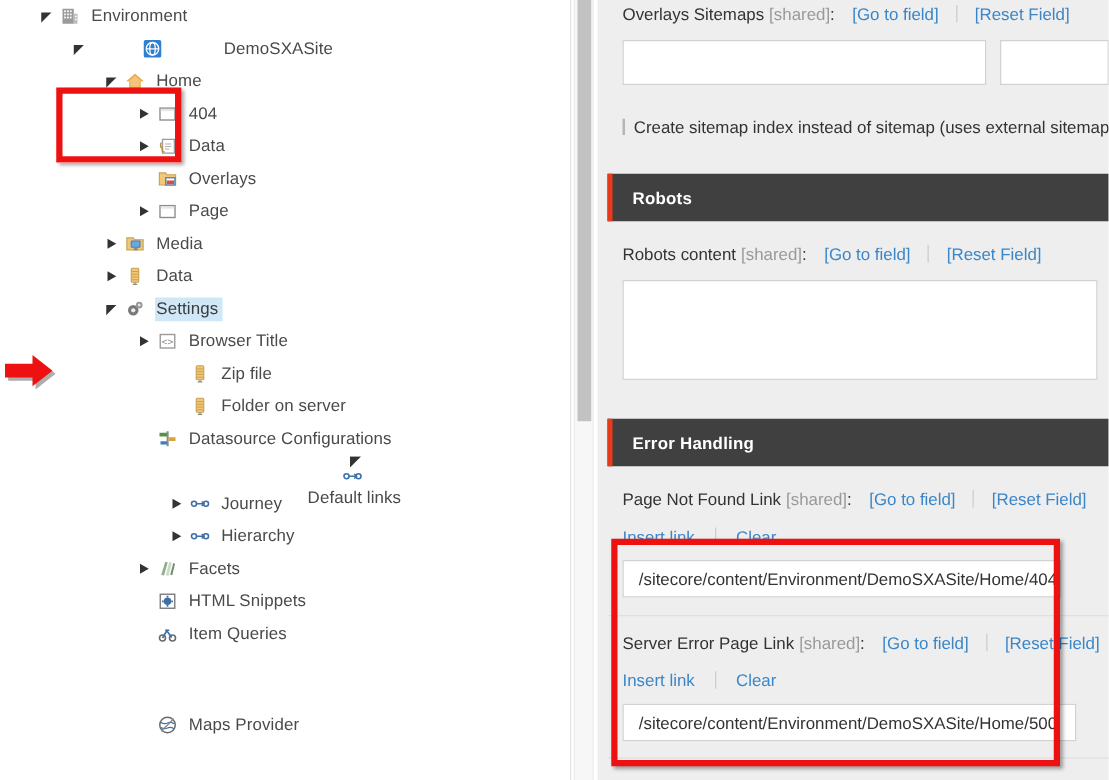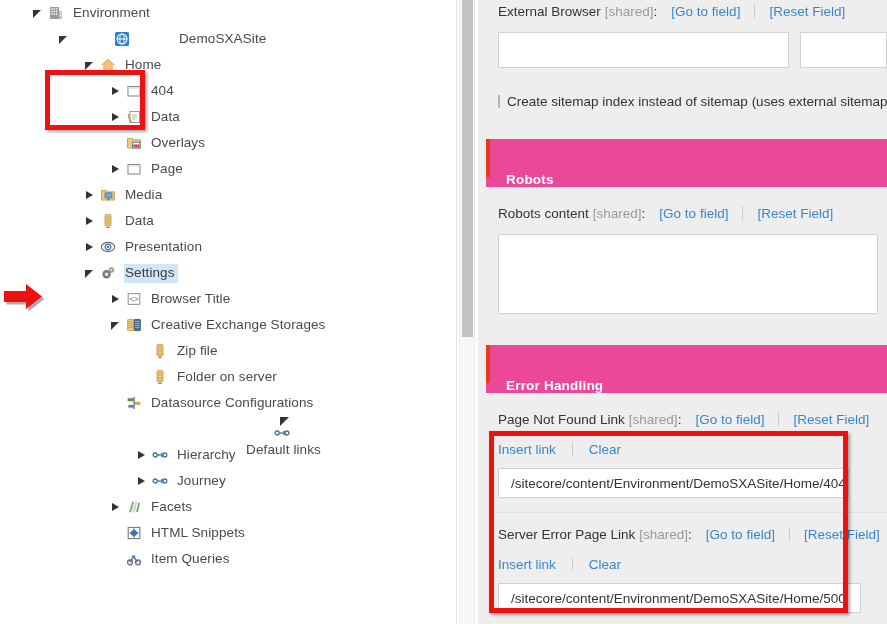--- a/index.html
+++ b/index.html
@@ -105,24 +105,24 @@
     position: absolute;
     left: 477px; top: 0;
     width: 410px; height: 624px;
     background: #eeeeee;
     overflow: hidden;
     border-left: 1px solid #ffffff;
   }
 
   .section-header {
     position: relative;
-    height: 48px;
-    background: #ec4899;
+    height: 38px;
+    background: #404040;
     display: flex;
-    align-items: flex-end;
+    align-items: center;
     margin-left: 8px;
   }
   .section-header .accent {
     position: absolute;
     left: 0; top: 0;
     width: 4px; height: 38px;
     background: #e8391a;
   }
   .section-header .stitle {
     color: #ffffff;
@@ -358,33 +358,20 @@
           </span>
           <span class="ic">
             <svg class="icon-svg" width="16" height="16" viewBox="0 0 16 16">
               <rect x="5" y="1.6" width="6" height="11.2" rx="0.8" fill="#f0c878" stroke="#c9a050" stroke-width="0.9"></rect>
               <path d="M5.6 4.2 h4.8 M5.6 6.4 h4.8 M5.6 8.6 h4.8 M5.6 10.8 h4.8" stroke="#c9a050" stroke-width="0.8"></path>
               <path d="M8 12.9 v1.6 M6.2 14.5 h3.6" stroke="#8a8a8a" stroke-width="1"></path>
             </svg>
           </span>
           <span class="tree-label">Data</span>
         </div>
-        <div class="tree-row" style="padding-left: 60px;">
-          <span class="tw collapsed">
-            <i></i>
-          </span>
-          <span class="ic">
-            <svg class="icon-svg" width="16" height="16" viewBox="0 0 16 16">
-              <ellipse cx="8" cy="8" rx="6.6" ry="4.6" fill="none" stroke="#6e6e6e" stroke-width="1.2"></ellipse>
-              <circle cx="8" cy="8" r="2.8" fill="none" stroke="#3d6fa8" stroke-width="1.2"></circle>
-              <circle cx="8" cy="8" r="1.2" fill="#3d6fa8"></circle>
-            </svg>
-          </span>
-          <span class="tree-label">Presentation</span>
-        </div>
         <div class="tree-row selected" style="padding-left: 60px;">
           <span class="tw expanded">
             <i></i>
           </span>
           <span class="ic">
             <svg class="icon-svg" width="16" height="16" viewBox="0 0 16 16">
               <g fill="#7a7a7a">
                 <circle cx="6.6" cy="9.2" r="4.2"></circle>
               </g>
               <circle cx="6.6" cy="9.2" r="1.7" fill="#eeeeee"></circle>
@@ -401,34 +388,20 @@
             <i></i>
           </span>
           <span class="ic">
             <svg class="icon-svg" width="16" height="16" viewBox="0 0 16 16">
               <rect x="2.2" y="2.6" width="11.6" height="10.8" fill="#ffffff" stroke="#9a9a9a" stroke-width="1.1"></rect>
               <text x="8" y="11" font-size="8" text-anchor="middle" fill="#8a8a8a" font-family="monospace">&lt;&gt;</text>
             </svg>
           </span>
           <span class="tree-label">Browser Title</span>
         </div>
-        <div class="tree-row" style="padding-left: 86px;">
-          <span class="tw expanded">
-            <i></i>
-          </span>
-          <span class="ic">
-            <svg class="icon-svg" width="16" height="16" viewBox="0 0 16 16">
-              <rect x="1.6" y="2.4" width="6" height="11.2" rx="0.7" fill="#f0c878" stroke="#c9a050" stroke-width="0.9"></rect>
-              <path d="M2.2 4.6 h4.8 M2.2 6.6 h4.8 M2.2 8.6 h4.8 M2.2 10.6 h4.8" stroke="#c9a050" stroke-width="0.8"></path>
-              <rect x="8.4" y="2.4" width="6" height="11.2" rx="0.7" fill="#4a6e8f" stroke="#35536e" stroke-width="0.9"></rect>
-              <path d="M9 4.6 h4.8 M9 6.6 h4.8 M9 8.6 h4.8 M9 10.6 h4.8" stroke="#9dbcd6" stroke-width="0.8"></path>
-            </svg>
-          </span>
-          <span class="tree-label">Creative Exchange Storages</span>
-        </div>
         <div class="tree-row" style="padding-left: 112px;">
           <span class="tw empty"></span>
           <span class="ic">
             <svg class="icon-svg" width="16" height="16" viewBox="0 0 16 16">
               <rect x="5" y="1.6" width="6" height="11.2" rx="0.8" fill="#f0c878" stroke="#c9a050" stroke-width="0.9"></rect>
               <path d="M5.6 4.2 h4.8 M5.6 6.4 h4.8 M5.6 8.6 h4.8 M5.6 10.8 h4.8" stroke="#c9a050" stroke-width="0.8"></path>
               <path d="M8 12.9 v1.6 M6.2 14.5 h3.6" stroke="#8a8a8a" stroke-width="1"></path>
             </svg>
           </span>
           <span class="tree-label">Zip file</span>
@@ -476,35 +449,35 @@
             <i></i>
           </span>
           <span class="ic">
             <svg class="icon-svg" width="16" height="16" viewBox="0 0 16 16">
               <circle cx="3.2" cy="8" r="2" fill="none" stroke="#3d6fa8" stroke-width="1.3"></circle>
               <circle cx="12.8" cy="8" r="2" fill="none" stroke="#3d6fa8" stroke-width="1.3"></circle>
               <line x1="5.4" y1="8" x2="10.4" y2="8" stroke="#3d6fa8" stroke-width="1.3"></line>
               <path d="M9.4 6.2 L11.2 8 L9.4 9.8" fill="none" stroke="#3d6fa8" stroke-width="1.2"></path>
             </svg>
           </span>
-          <span class="tree-label">Hierarchy</span>
+          <span class="tree-label">Journey</span>
         </div>
         <div class="tree-row" style="padding-left: 112px;">
           <span class="tw collapsed">
             <i></i>
           </span>
           <span class="ic">
             <svg class="icon-svg" width="16" height="16" viewBox="0 0 16 16">
               <circle cx="3.2" cy="8" r="2" fill="none" stroke="#3d6fa8" stroke-width="1.3"></circle>
               <circle cx="12.8" cy="8" r="2" fill="none" stroke="#3d6fa8" stroke-width="1.3"></circle>
               <line x1="5.4" y1="8" x2="10.4" y2="8" stroke="#3d6fa8" stroke-width="1.3"></line>
               <path d="M9.4 6.2 L11.2 8 L9.4 9.8" fill="none" stroke="#3d6fa8" stroke-width="1.2"></path>
             </svg>
           </span>
-          <span class="tree-label">Journey</span>
+          <span class="tree-label">Hierarchy</span>
         </div>
         <div class="tree-row" style="padding-left: 86px;">
           <span class="tw collapsed">
             <i></i>
           </span>
           <span class="ic">
             <svg class="icon-svg" width="16" height="16" viewBox="0 0 16 16">
               <path d="M3 13 L6.2 2.4 L8.2 3 L5.2 13.4 Z" fill="#8fae8c"></path>
               <path d="M6.6 13.2 L9.4 2.6 L11.4 3.2 L8.8 13.6 Z" fill="#c9d8c7"></path>
               <path d="M10.2 12.8 L12.6 3.4 L14 4 L11.8 13.2 Z" fill="#6f8d6d"></path>
@@ -557,21 +530,21 @@
 
   <div class="pane-divider"></div>
   <div class="tree-scrollbar">
     <div class="thumb"></div>
   </div>
 
   <div class="editor-pane">
 
     <div class="field-block" style="padding-top:2px;">
       <div class="field-label-row">
-        <span class="fname">External Browser</span>
+        <span class="fname">Overlays Sitemaps</span>
         <span class="shared">[shared]</span>
         <span class="colon">:</span>
         <a class="field-link">[Go to field]</a>
         <span class="vsep"></span>
         <a class="field-link">[Reset Field]</a>
       </div>
       <div style="display:flex; gap:11px; margin-top:8px;">
         <div class="text-input" style="width:300px;"></div>
         <div class="text-input" style="width:90px;"></div>
       </div>

